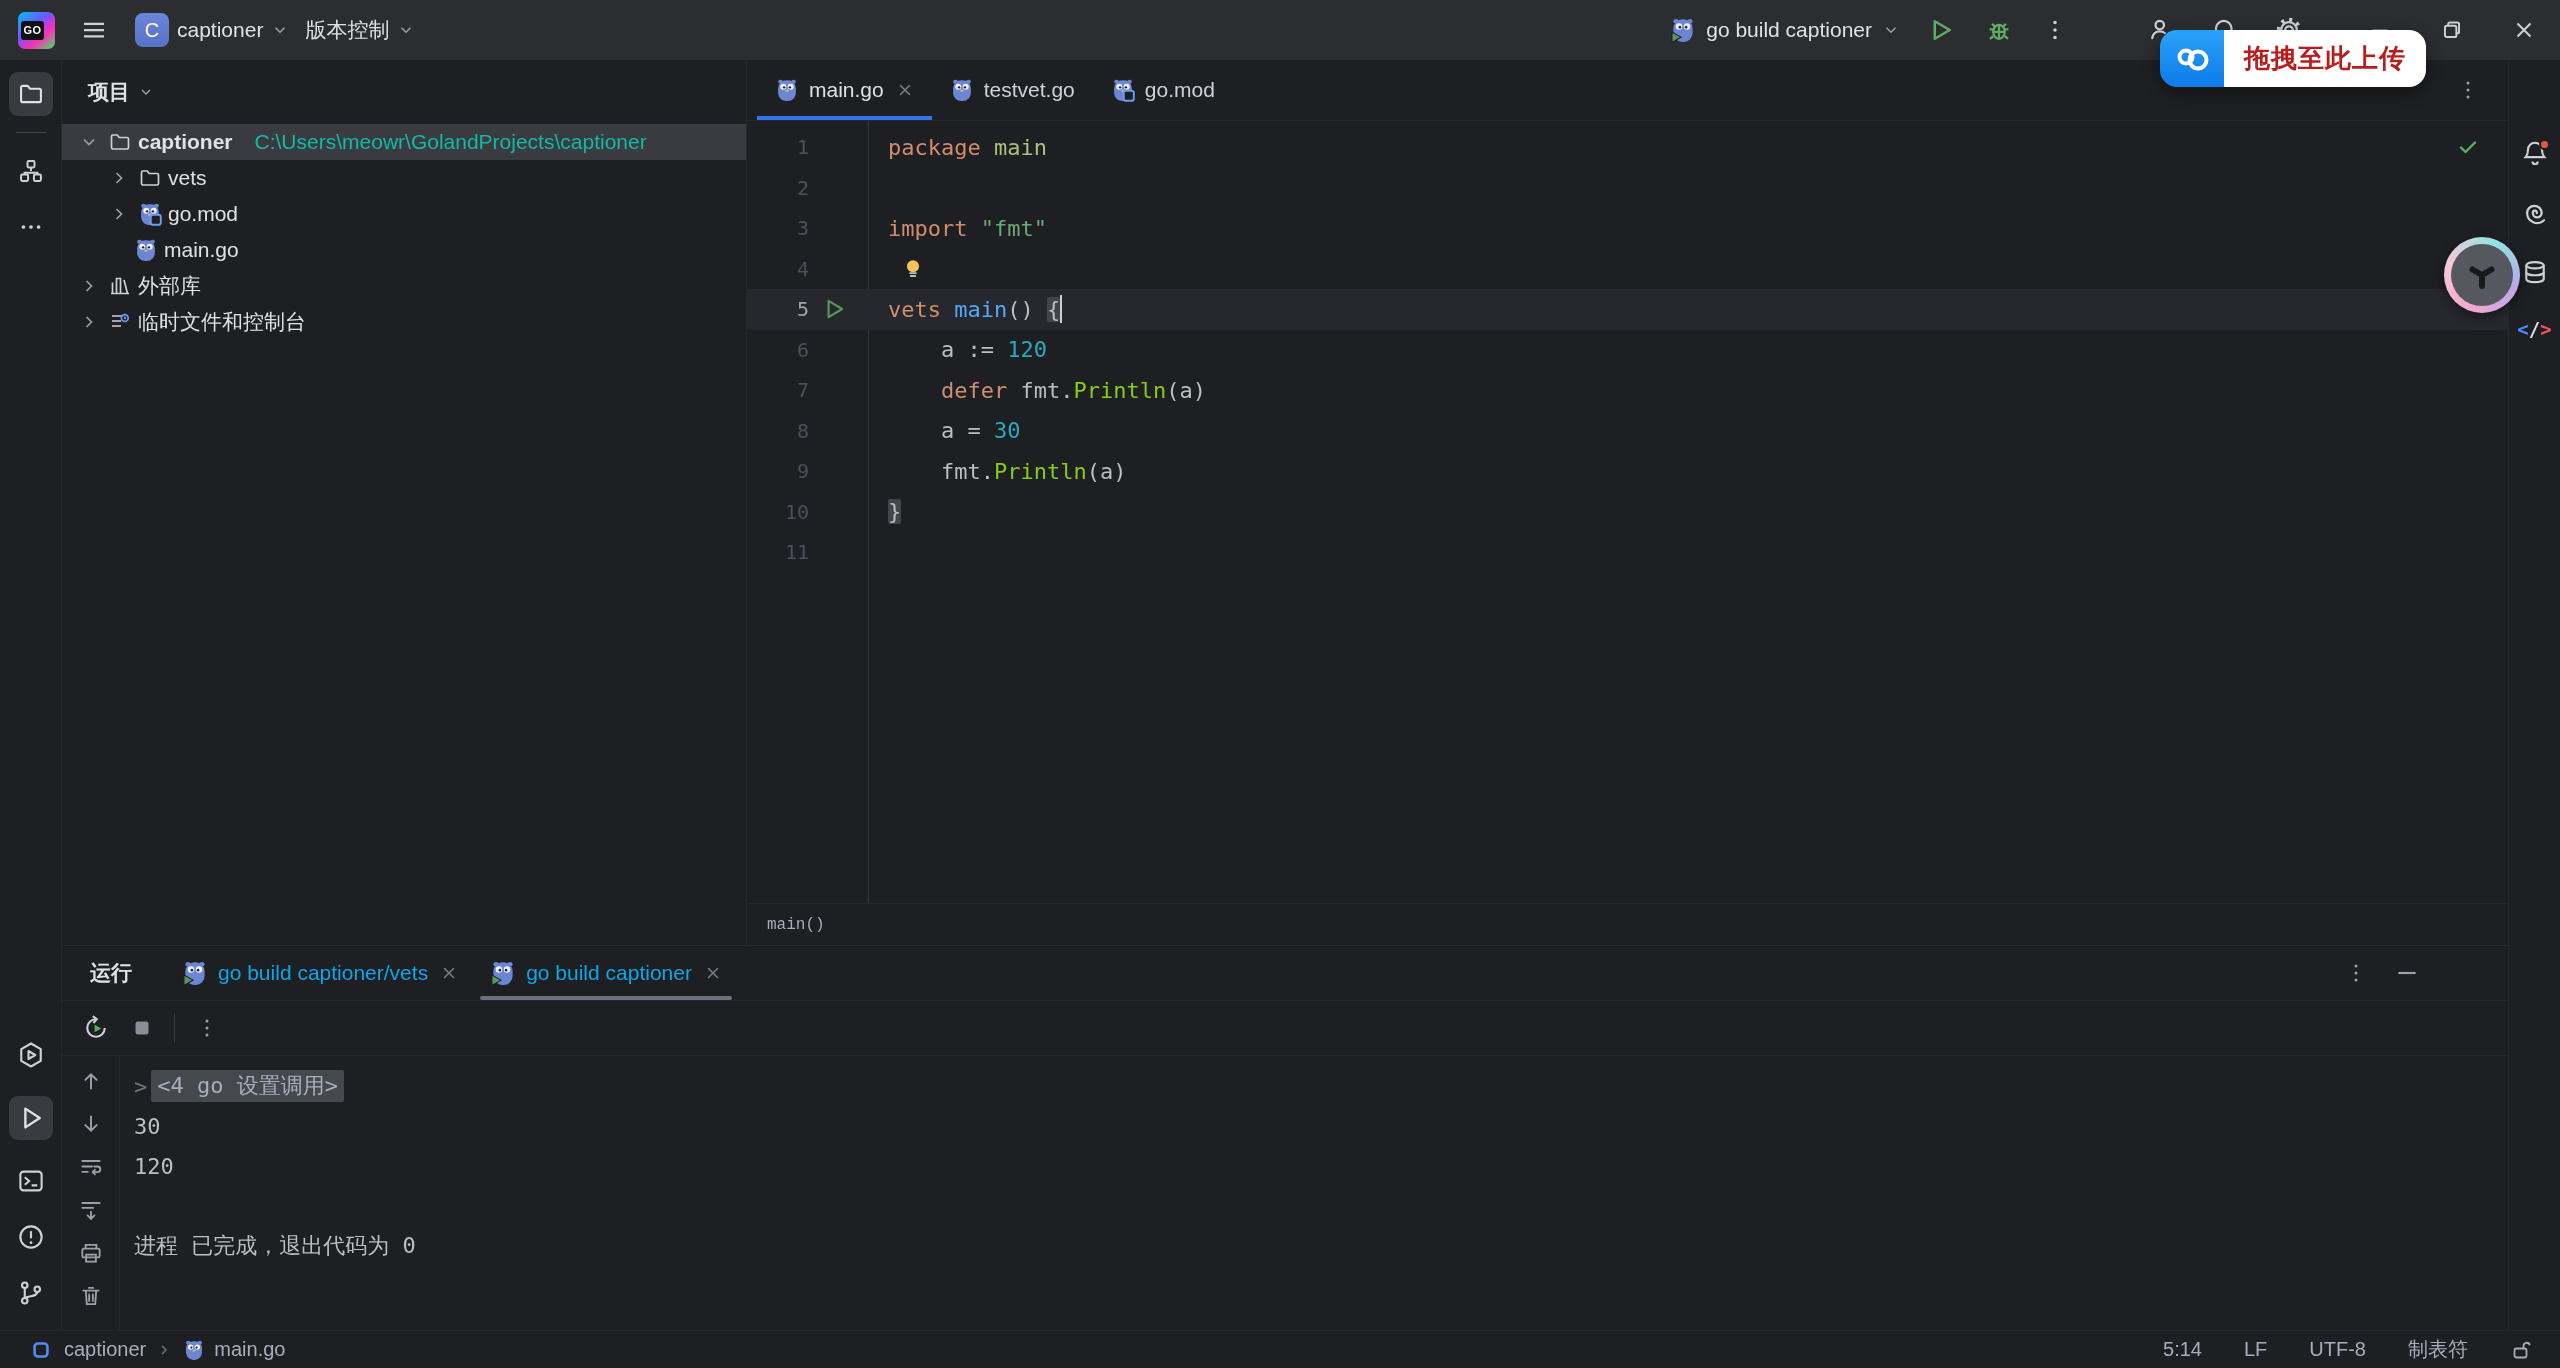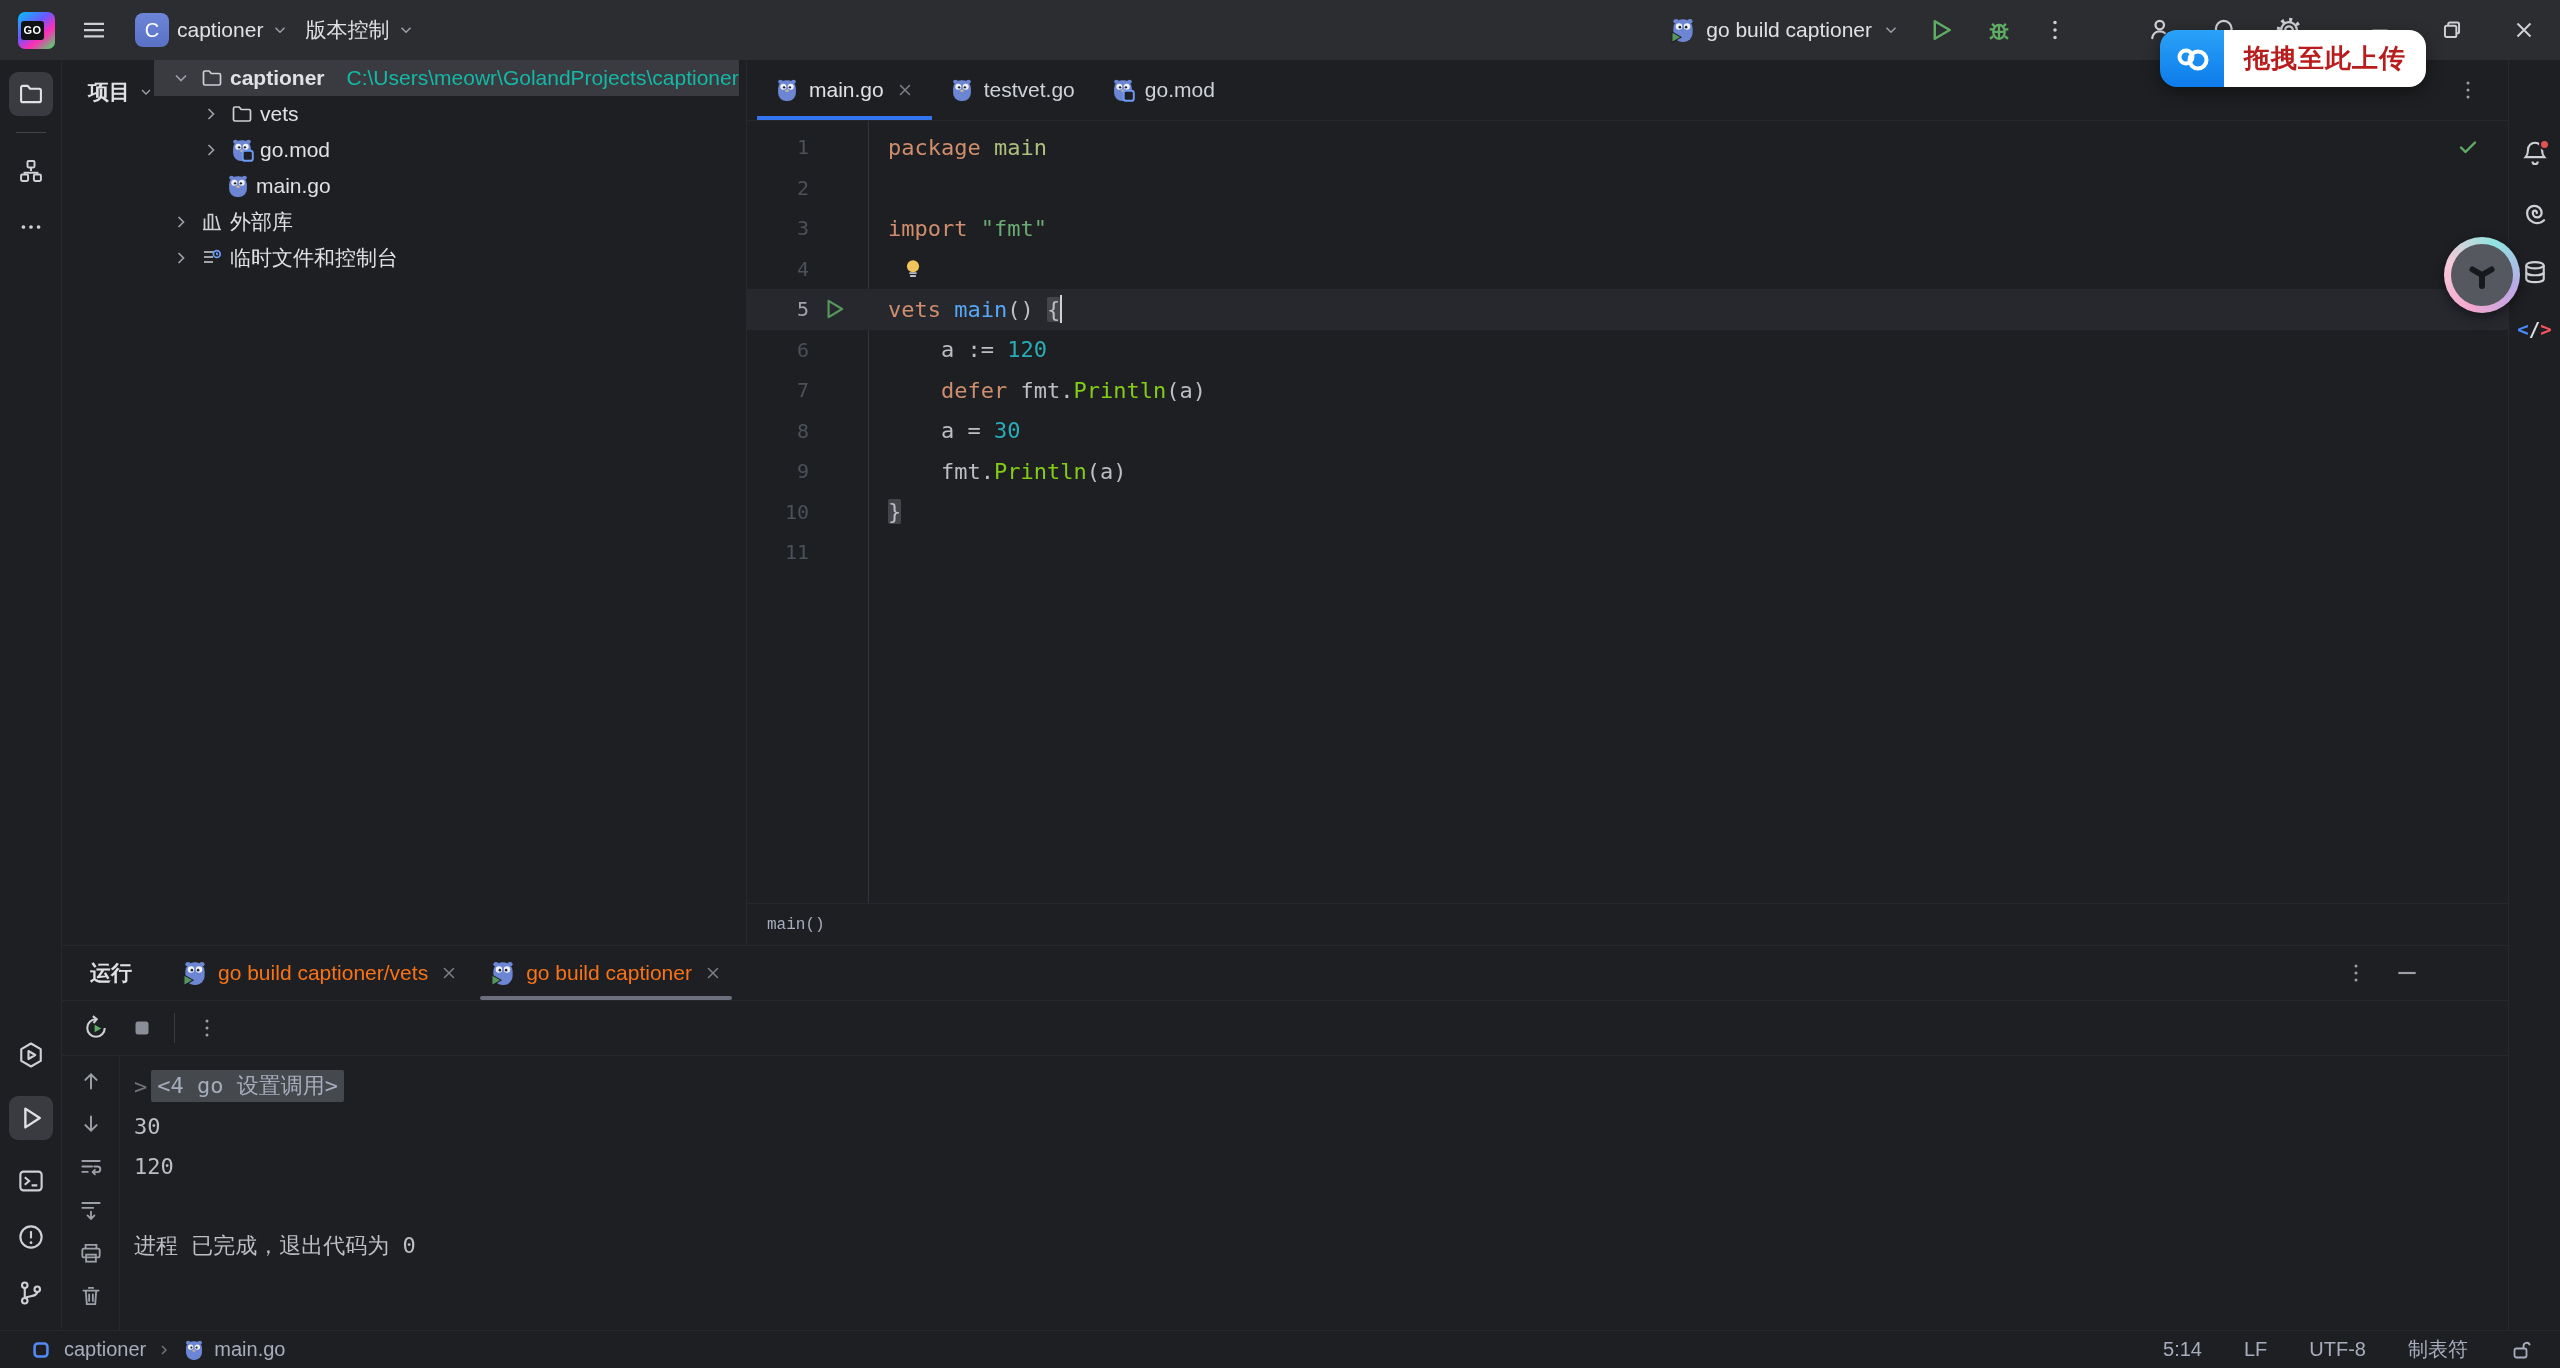--- a/index.html
+++ b/index.html
@@ -31,21 +31,21 @@
   #lstrip{width:62px;border-right:1px solid #26282e;display:flex;flex-direction:column;align-items:center;padding:12px 0 22px;}
   .strip-box{width:44px;height:44px;border-radius:9px;display:flex;align-items:center;justify-content:center;}
   .strip-box.on{background:#393b40;}
   .lstrip-div{width:30px;height:1px;background:#43454a;margin:16px 0;}
   #lstrip .bottom{margin-top:auto;display:flex;flex-direction:column;align-items:center;gap:26px;}
 
   #centercol{flex:1;display:flex;flex-direction:column;min-width:0;}
   #toprow{display:flex;height:885px;min-height:0;}
 
   
-  #projpanel{width:685px;border-right:1px solid #26282e;display:flex;flex-direction:row;}
+  #projpanel{width:685px;border-right:1px solid #26282e;display:flex;flex-direction:column;}
   #projhead{height:64px;display:flex;align-items:center;padding-left:26px;gap:8px;font-size:21px;font-weight:600;}
   .trow{height:36px;display:flex;align-items:center;gap:6px;font-size:21px;white-space:nowrap;}
   .trow.sel{background:#393b40;}
   .trow .chev{width:26px;display:flex;justify-content:center;}
   .tlabel{color:#dfe1e5;}
   .tlabel.b{font-weight:bold;}
   .tpath{color:#14b8a6;margin-left:16px;text-align:right;}
 
   
   #editor{flex:1;display:flex;flex-direction:column;position:relative;min-width:0;}
@@ -90,21 +90,21 @@
 
   
   #rstrip{width:52px;border-left:1px solid #26282e;display:flex;flex-direction:column;align-items:center;padding-top:78px;gap:30px;}
   .codetags{font-family:"DejaVu Sans Mono",monospace;font-size:19px;font-weight:bold;}
   .codetags .lt{color:#4a88ff;} .codetags .sl{color:#dfe1e5;} .codetags .gt{color:#f5535e;}
 
   
   #runpanel{height:385px;border-top:1px solid #26282e;display:flex;flex-direction:column;}
   #runhead{height:55px;display:flex;align-items:center;border-bottom:1px solid #26282e;padding-left:28px;}
   #runtitle{font-size:21px;font-weight:bold;margin-right:34px;}
-  .rtab{display:flex;align-items:center;gap:10px;font-size:21px;color:#f97316;height:100%;padding:0 16px;position:relative;}
+  .rtab{display:flex;align-items:center;gap:10px;font-size:21px;color:#0ea5e9;height:100%;padding:0 16px;position:relative;}
   .rtab.on::after{content:"";position:absolute;left:6px;right:6px;bottom:0;height:4px;background:#6c707e;border-radius:2px;}
   #runhead-right{margin-left:auto;display:flex;align-items:center;gap:26px;margin-right:88px;}
   #runtoolbar{height:55px;display:flex;align-items:center;gap:20px;padding-left:20px;border-bottom:1px solid #26282e;}
   .vsep{width:1px;height:30px;background:#393b40;}
   #runbody{flex:1;display:flex;min-height:0;}
   #constools{width:58px;border-right:1px solid #26282e;display:flex;flex-direction:column;align-items:center;padding-top:12px;gap:17px;}
   #console{flex:1;font-family:"DejaVu Sans Mono","Liberation Mono",monospace;font-size:22px;color:#bcbec4;padding:10px 0 0 14px;}
   .cline{height:40px;display:flex;align-items:center;white-space:pre;}
   .cprefix{color:#6f737a;margin-right:4px;}
   .cfold{background:#45484d;color:#a8adbd;padding:1px 6px;border-radius:2px;}

